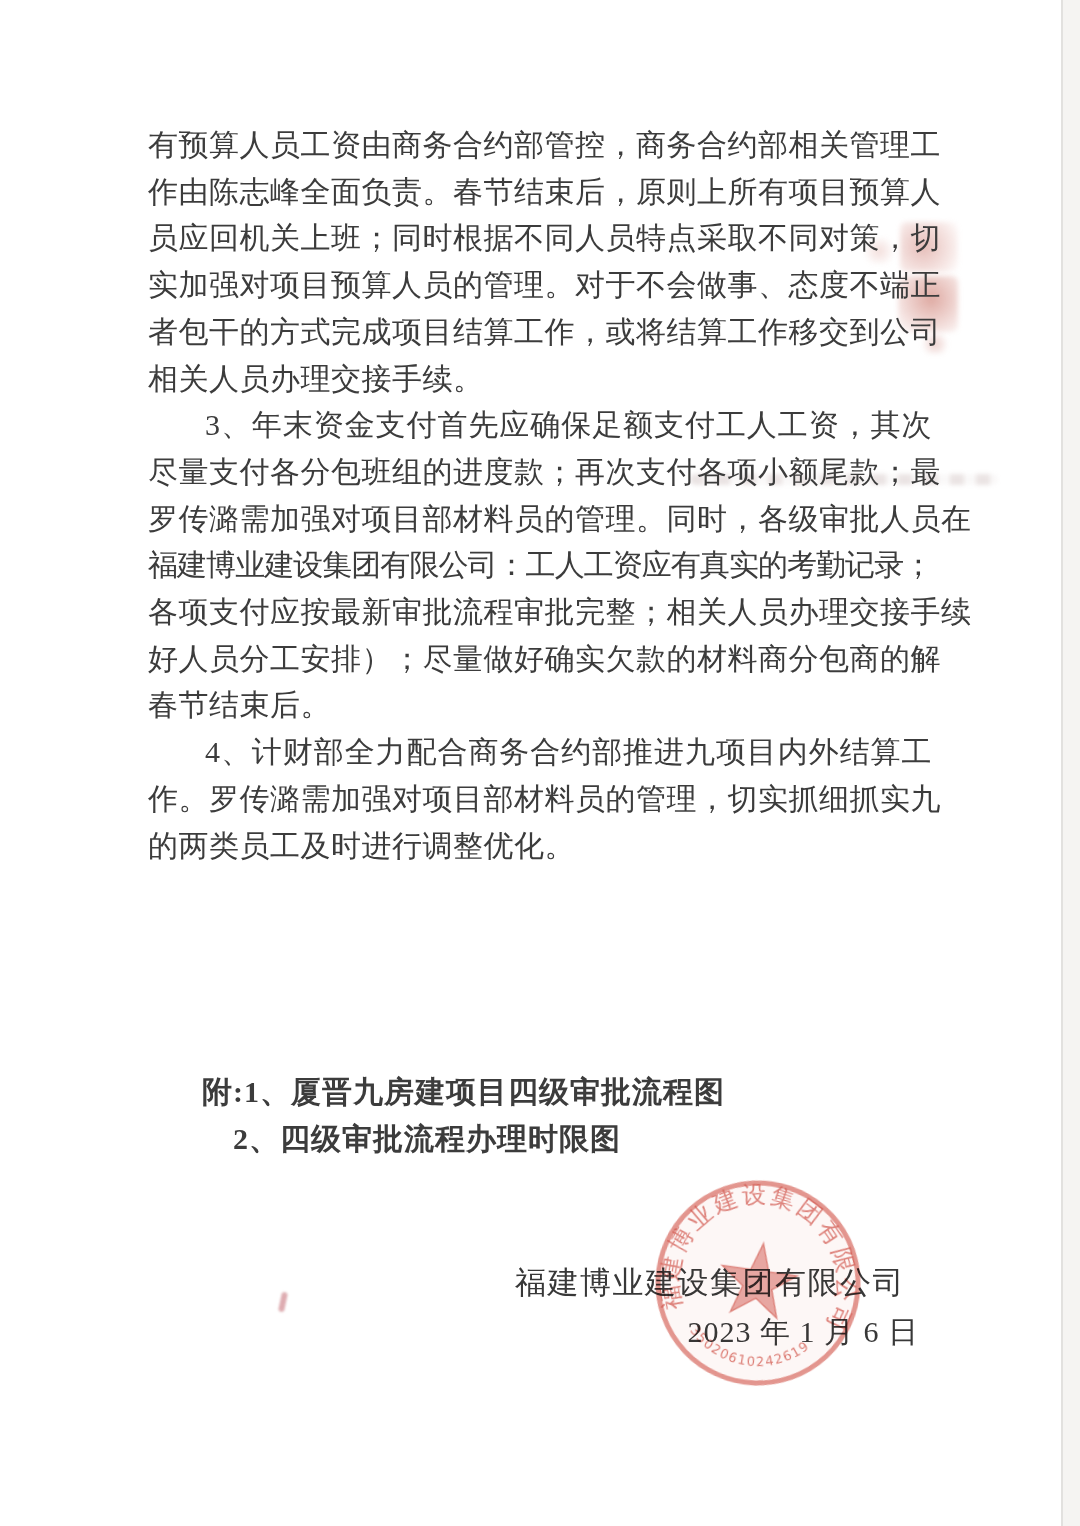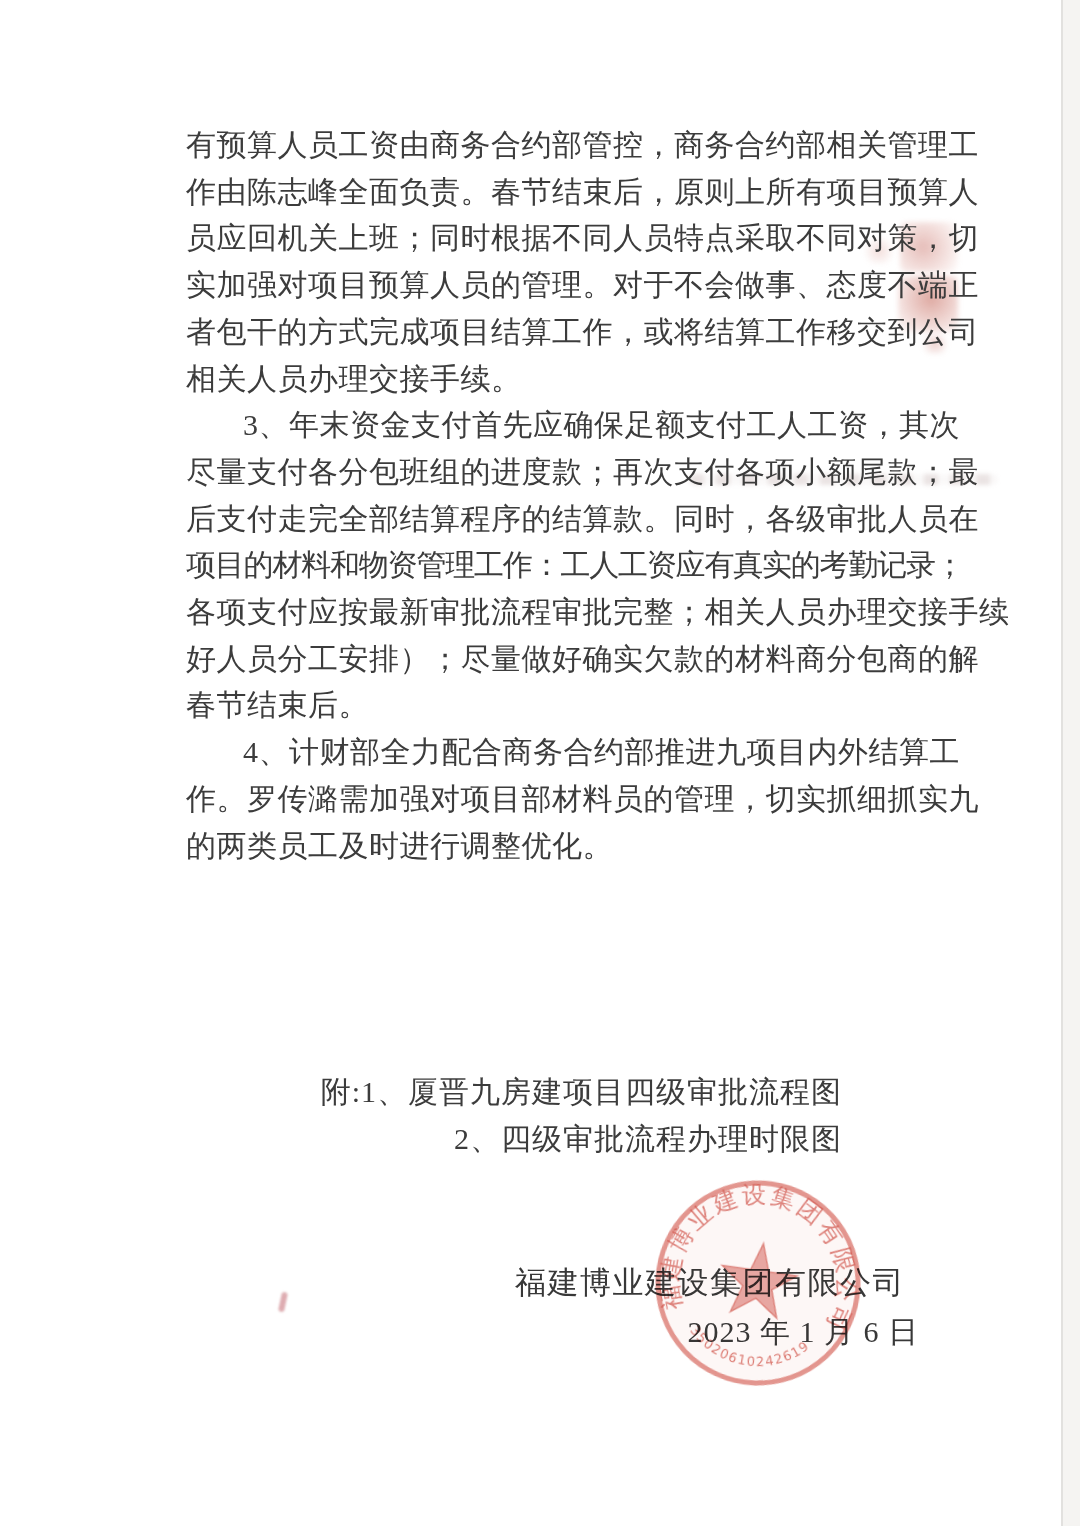--- a/index.html
+++ b/index.html
@@ -23,37 +23,36 @@
     line-height: 46.7px;
     letter-spacing: 0.5px;
     color: #3c3c3c;
     z-index: 2;
   }
   .ln {
     text-align: justify;
     text-align-last: justify;
     white-space: nowrap;
     min-height: 46.7px;
-    margin-left: 38px;
   }
   .ln.last { text-align-last: left; white-space: normal; }
   .ln.ind { padding-left: 57px; }
   .ln.tight { letter-spacing: -1.2px; }
   
   .attach {
     position: absolute;
     left: 202px;
     top: 1069px;
     width: 640px;
     font-size: 30px;
     line-height: 46.7px;
     letter-spacing: 1px;
     z-index: 2;
   }
-  .attach .aln { text-align: right; }
+  .attach .aln { text-align: left; font-weight: bold; }
   .attach .aln2 { padding-left: 31px; }
   
   .sig-company {
     position: absolute;
     top: 1262px;
     right: 175px;
     font-size: 31px;
     letter-spacing: 1.5px;
     color: #383838;
     z-index: 3;
@@ -153,22 +152,22 @@
 
   <div class="body-text">
     <div class="ln">有预算人员工资由商务合约部管控，商务合约部相关管理工</div>
     <div class="ln">作由陈志峰全面负责。春节结束后，原则上所有项目预算人</div>
     <div class="ln">员应回机关上班；同时根据不同人员特点采取不同对策，切</div>
     <div class="ln">实加强对项目预算人员的管理。对于不会做事、态度不端正</div>
     <div class="ln">者包干的方式完成项目结算工作，或将结算工作移交到公司</div>
     <div class="ln last">相关人员办理交接手续。</div>
     <div class="ln ind">3、年末资金支付首先应确保足额支付工人工资，其次</div>
     <div class="ln">尽量支付各分包班组的进度款；再次支付各项小额尾款；最</div>
-    <div class="ln">后支付走完全部结算程序的结算款。同时，各级审批人员在</div>
-    <div class="ln tight">项目的材料和物资管理工作：工人工资应有真实的考勤记录；</div>
+    <div class="ln">罗传潞需加强对项目部材料员的管理。同时，各级审批人员在</div>
+    <div class="ln tight">福建博业建设集团有限公司：工人工资应有真实的考勤记录；</div>
     <div class="ln">各项支付应按最新审批流程审批完整；相关人员办理交接手续</div>
     <div class="ln">好人员分工安排）；尽量做好确实欠款的材料商分包商的解</div>
     <div class="ln last">春节结束后。</div>
     <div class="ln ind">4、计财部全力配合商务合约部推进九项目内外结算工</div>
     <div class="ln">作。罗传潞需加强对项目部材料员的管理，切实抓细抓实九</div>
     <div class="ln last">的两类员工及时进行调整优化。</div>
   </div>
 
   <div class="attach">
     <div class="aln">附:1、厦晋九房建项目四级审批流程图</div>

